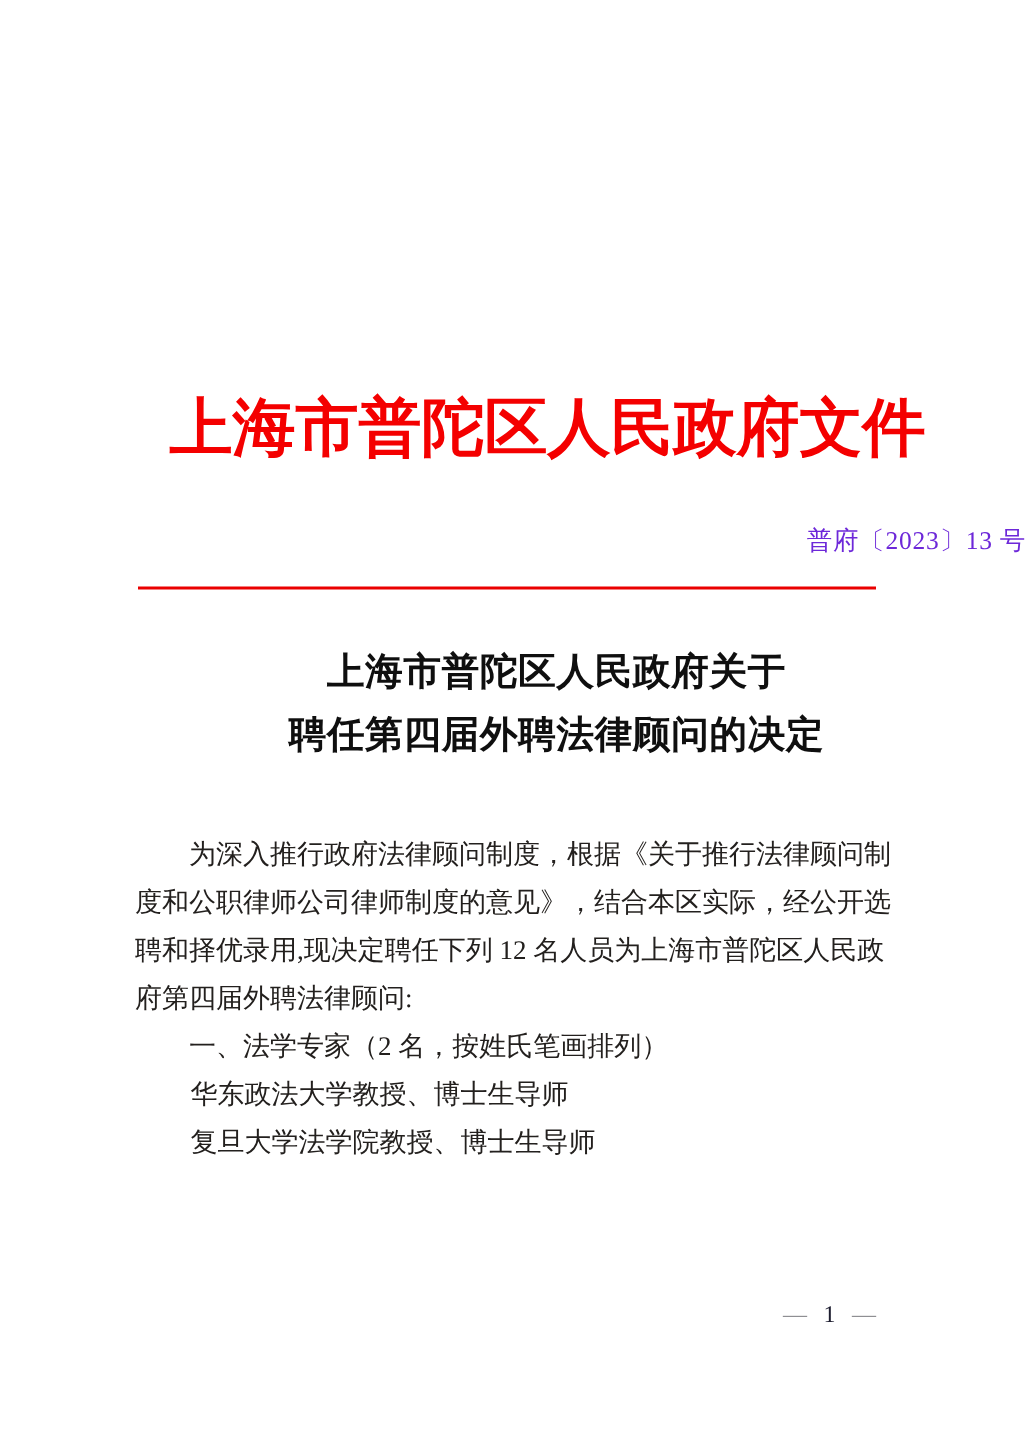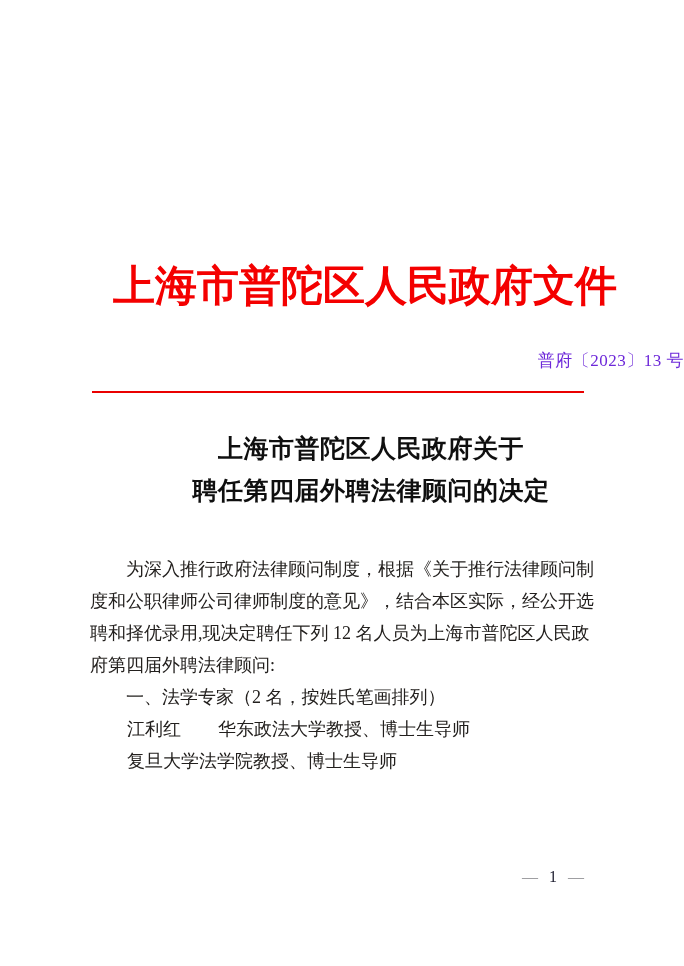--- a/index.html
+++ b/index.html
@@ -134,21 +134,20 @@
 
 
     <div class="body-line ind2">为深入推行政府法律顾问制度，根据《关于推行法律顾问制</div>
     <div class="body-line">度和公职律师公司律师制度的意见》，结合本区实际，经公开选</div>
     <div class="body-line">聘和择优录用,现决定聘任下列 12 名人员为上海市普陀区人民政</div>
     <div class="body-line">府第四届外聘法律顾问:</div>
 
     <div class="body-line ind2">一、法学专家（2 名，按姓氏笔画排列）</div>
 
     <div class="expert-row">
-      <span class="expert-name">江利红</span>
       <span class="expert-title">华东政法大学教授、博士生导师</span>
     </div>
 
     <div class="expert-row">
       <span class="expert-title">复旦大学法学院教授、博士生导师</span>
     </div>
 
   </div>
 
   <div class="page-number">

